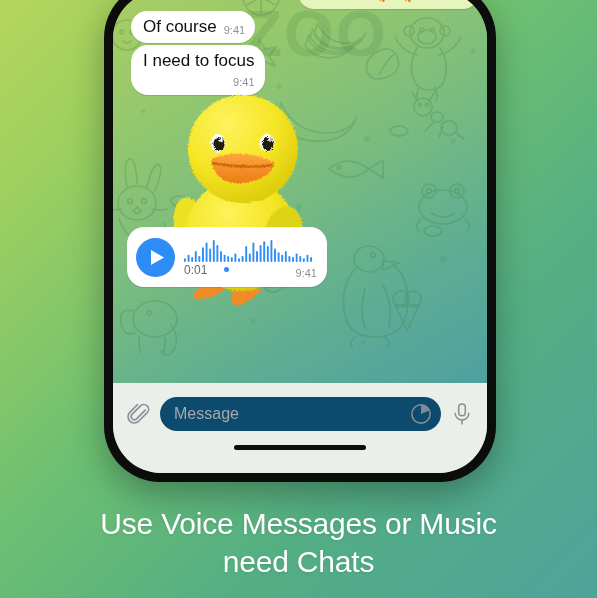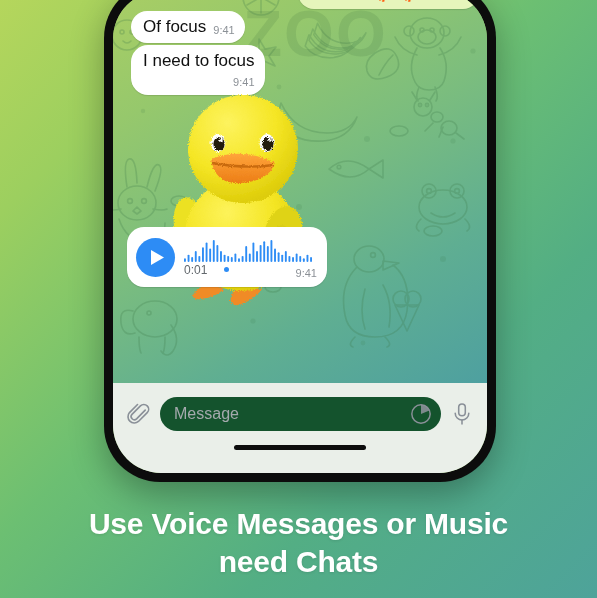--- a/index.html
+++ b/index.html
@@ -129,21 +129,21 @@
   #inputbar{
     flex:0 0 auto;
     background:#eaefe9;
     padding:10px 14px 0 14px;
     display:flex; align-items:center; gap:10px;
     height:52px;
   }
   #attach-icon, #mic-icon{ flex:0 0 auto; }
   #msg-field{
     flex:1; height:34px;
-    background:#14532d; border-radius:17px;
+    background:#0c4a6e; border-radius:17px;
     display:flex; align-items:center;
     padding:0 34px 0 14px;
     position:relative;
   }
   #msg-placeholder{ color:#a4a9ad; font-size:16px; }
   #sticker-icon{ position:absolute; right:9px; top:6px; }
 
   #bottom-strip{
     flex:0 0 auto;
     background:#eaefe9;
@@ -153,21 +153,21 @@
   }
   #home-indicator{ width:132px; height:5px; border-radius:3px; background:#0d0d0d; }
 
   
   #caption{
     position:absolute;
     left:0; right:0; top:505px;
     text-align:center;
     color:#ffffff;
     font-size:30px;
-    font-weight:bold;
+    font-weight:normal;
     line-height:38px;
     letter-spacing:-.2px;
     text-shadow:0 1px 3px rgba(0,0,0,.10);
   }
 </style>
 </head>
 <body>
 
 <div id="phone">
   <div id="screen">
@@ -329,21 +329,21 @@
 
       <div id="zooword">ZOO</div>
 
       <div class="bubble out" id="bubble-out">
         <span>for me? 🦆 🦆</span>
         <span class="time">9:41</span>
         <span class="ticks">✓✓</span>
       </div>
 
       <div class="bubble in" id="bubble-ofcourse">
-        <span>Of focus</span>
+        <span>Of course</span>
         <span class="time">9:41</span>
       </div>
 
       <div class="bubble in" id="bubble-focus">
         <span>I need to focus</span>
         <span class="time">9:41</span>
       </div>
 
       <svg id="duck" viewBox="0 0 160 220">
         <defs>

